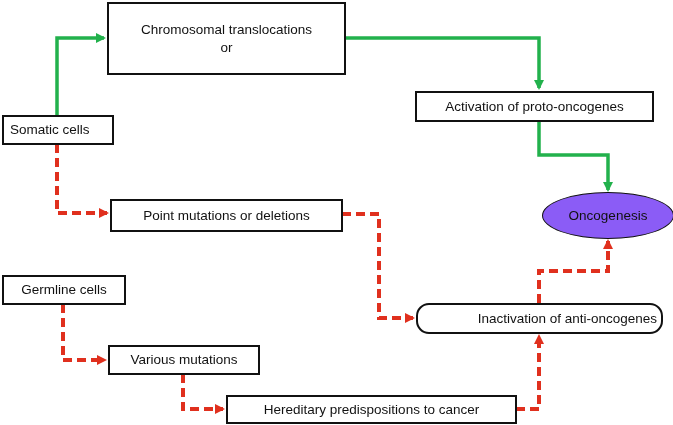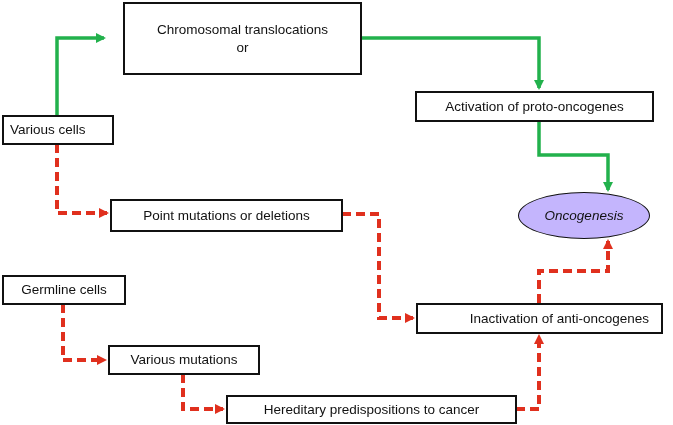--- a/index.html
+++ b/index.html
@@ -32,48 +32,48 @@
   <path d="M539,121 L539,155 L608,155 L608,190" fill="none" stroke="#22b14c" stroke-width="3.5" marker-end="url(#ahG)"></path>
 
   <path d="M57,144 L57,213 L107,213" fill="none" stroke="#e0301e" stroke-width="4" stroke-dasharray="9,5" marker-end="url(#ahR)"></path>
   <path d="M342,214 L379,214 L379,318 L413,318" fill="none" stroke="#e0301e" stroke-width="4" stroke-dasharray="9,5" marker-end="url(#ahR)"></path>
   <path d="M63,304 L63,360 L105,360" fill="none" stroke="#e0301e" stroke-width="4" stroke-dasharray="9,5" marker-end="url(#ahR)"></path>
   <path d="M183,374 L183,409 L223,409" fill="none" stroke="#e0301e" stroke-width="4" stroke-dasharray="9,5" marker-end="url(#ahR)"></path>
   <path d="M516,409 L539,409 L539,336" fill="none" stroke="#e0301e" stroke-width="4" stroke-dasharray="9,5" marker-end="url(#ahR)"></path>
   <path d="M539,303 L539,271 L608,271 L608,241" fill="none" stroke="#e0301e" stroke-width="4" stroke-dasharray="9,5" marker-end="url(#ahR)"></path>
 </svg>
 
-<div class="box multi" style="left:107px; top:2px; width:239px; height:73px;margin-left:16px;">
+<div class="box multi" style="left:107px; top:2px; width:239px; height:73px;">
   <span>Chromosomal translocations</span>
   <span>or</span>
 </div>
 
 <div class="box" style="left:2px; top:115px; width:112px; height:30px; justify-content:flex-start; padding-left:6px;">
-  <span>Various cells</span>
+  <span>Somatic cells</span>
 </div>
 
 <div class="box" style="left:415px; top:91px; width:239px; height:31px;">
   <span>Activation of proto-oncogenes</span>
 </div>
 
-<div class="ellipse" style="left:518px; top:192px; width:132px; height:47px; background:#c4b5fd;font-style:italic;">
+<div class="ellipse" style="left:542px; top:192px; width:132px; height:47px; background:#8b5cf6;">
   <span>Oncogenesis</span>
 </div>
 
 <div class="box" style="left:110px; top:199px; width:233px; height:33px;">
   <span>Point mutations or deletions</span>
 </div>
 
 <div class="box" style="left:2px; top:275px; width:124px; height:30px;text-align:center;">
   <span>Germline cells</span>
 </div>
 
 <div class="box" style="left:108px; top:345px; width:152px; height:30px;">
   <span>Various mutations</span>
 </div>
 
-<div class="box" style="left:416px; top:303px; width:247px; height:31px; justify-content:flex-end; padding-right:12px;">
+<div class="box" style="left:416px; top:303px; width:247px; height:31px; justify-content:flex-end; padding-right:4px;border-radius:13px;">
   <span>Inactivation of anti-oncogenes</span>
 </div>
 
 <div class="box" style="left:226px; top:395px; width:291px; height:29px;">
   <span>Hereditary predispositions to cancer</span>
 </div>
 
 </body></html>

